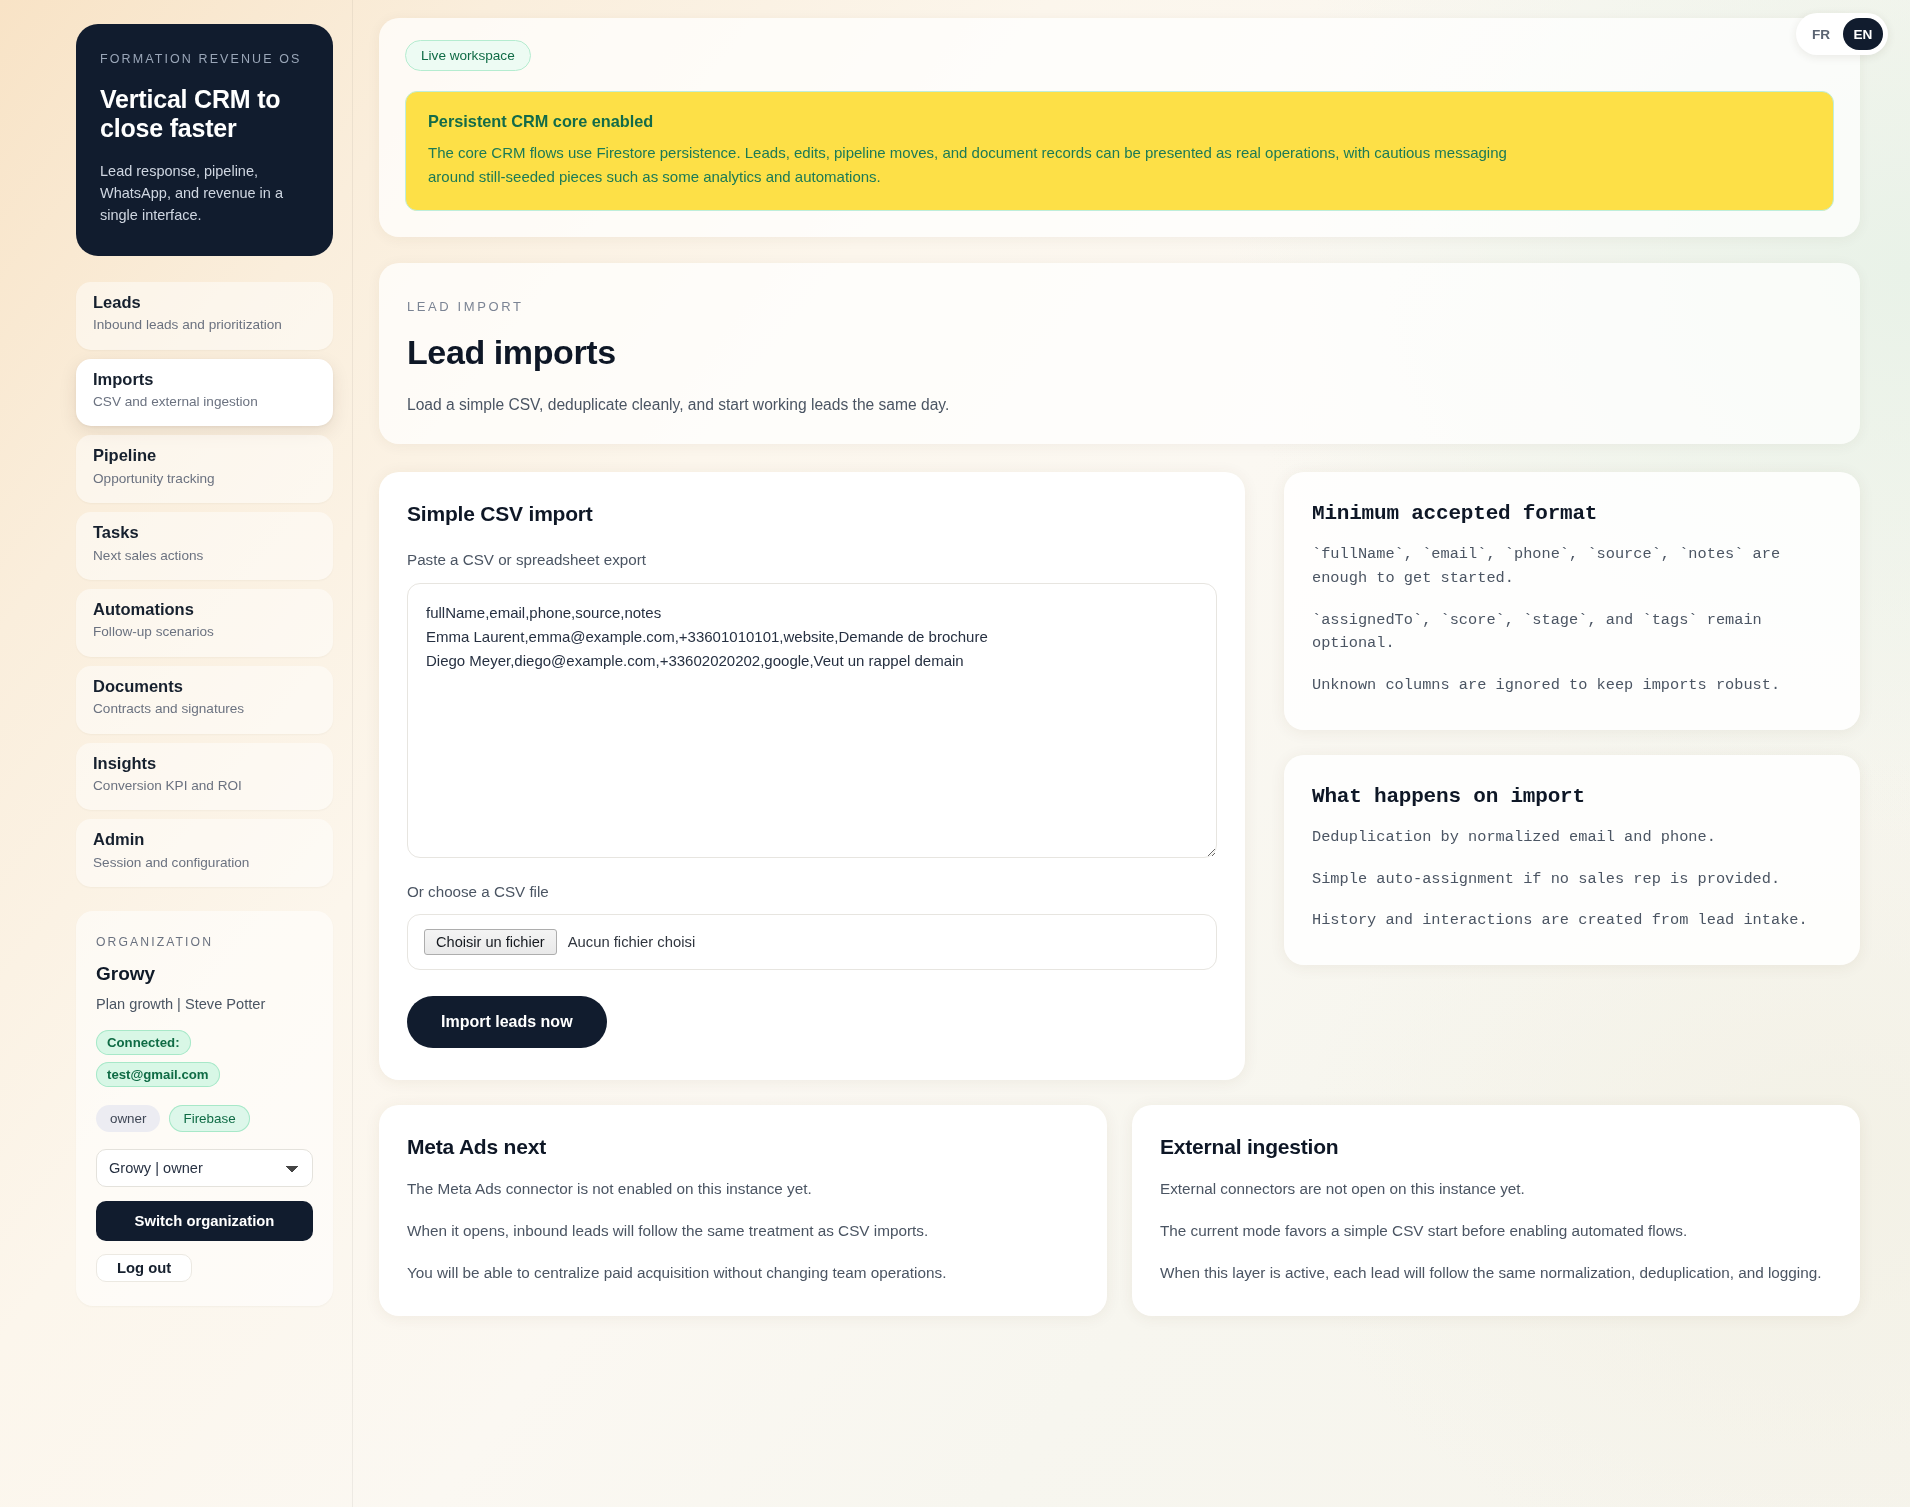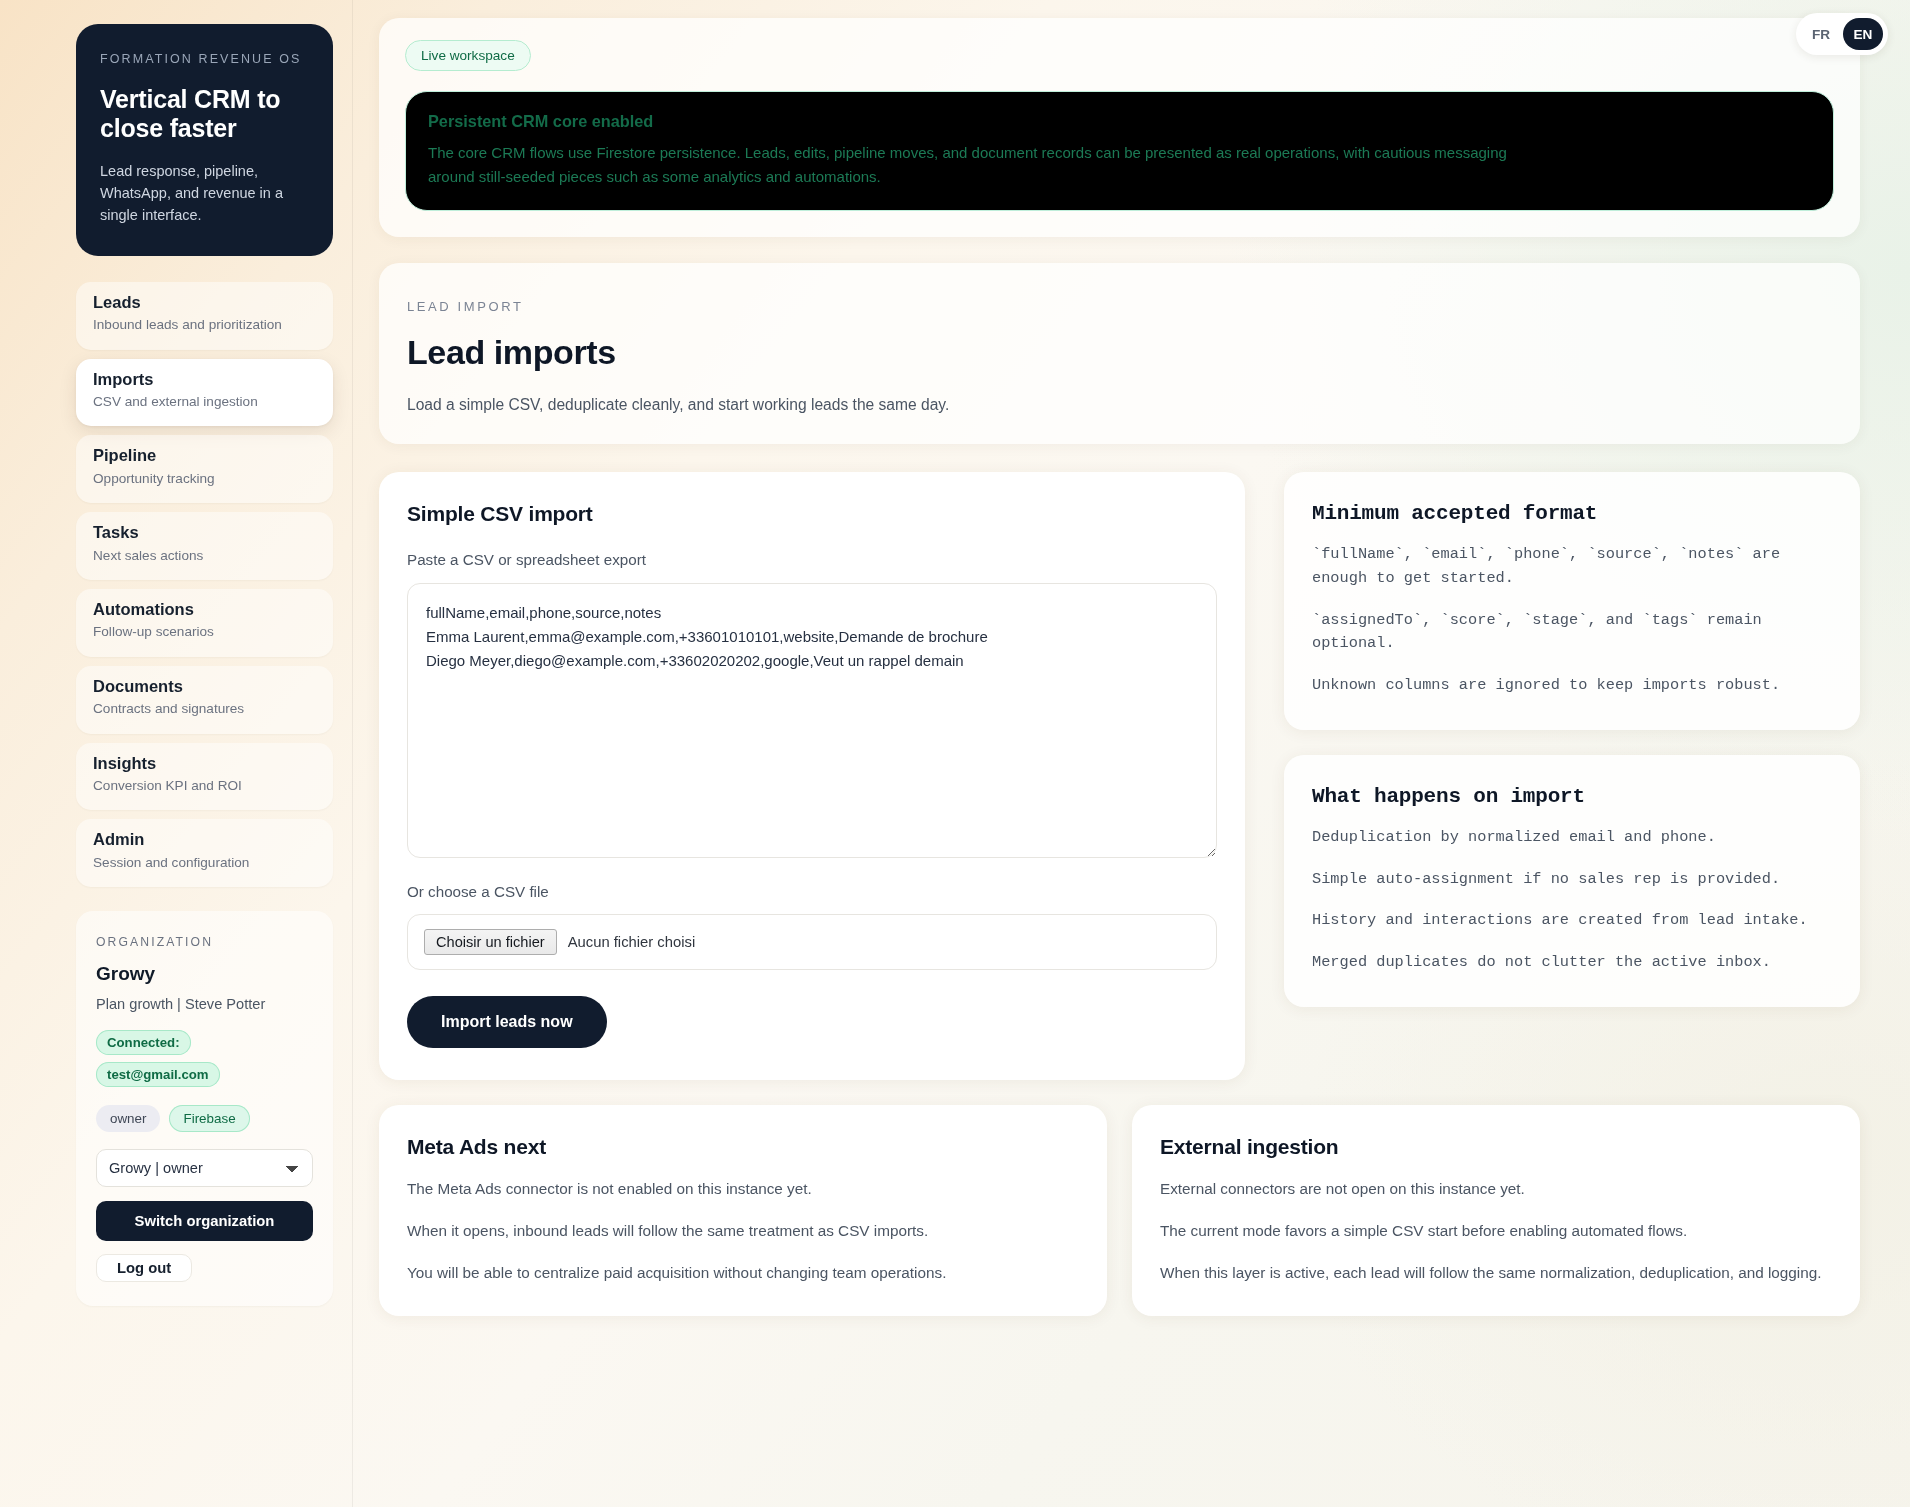--- a/index.html
+++ b/index.html
@@ -105,21 +105,21 @@
   .lang-btn{
     width:40px;height:32px;border:none;background:transparent;border-radius:999px;
     font-family:"Liberation Sans",sans-serif;font-size:13.6px;font-weight:700;color:#5b6472;cursor:pointer;
   }
   .lang-btn.active{background:#111c2e;color:#fff;}
   .pill-live{
     display:inline-block;font-size:13.6px;color:#0f6b45;font-weight:400;
     background:#edfbf3;border:1px solid #b5ecd0;border-radius:999px;padding:7px 15px;
   }
   .alert{
-    margin-top:20px;background:#000000;border:1px solid #bfeeda;border-radius:22px;
+    margin-top:20px;background:#fde047;border:1px solid #bfeeda;border-radius:12px;
     padding:20px 22px 22px 22px;
   }
   .alert-title{font-size:16.3px;font-weight:700;color:#136b49;}
   .alert-body{font-size:15px;color:#1c7a55;line-height:1.58;margin-top:10px;max-width:1110px;}
 
   .hero{padding:36px 28px 30px 28px;margin-bottom:28px;}
   .hero-eyebrow{font-size:13px;letter-spacing:2.6px;color:#7b8494;text-transform:uppercase;}
   .hero-title{font-size:34px;font-weight:700;color:#0e1726;margin-top:19px;letter-spacing:-.4px;}
   .hero-sub{font-size:15.6px;color:#4b5563;margin-top:24px;}
 
@@ -273,21 +273,20 @@
           <div class="card-line">`fullName`, `email`, `phone`, `source`, `notes` are enough to get started.</div>
           <div class="card-line">`assignedTo`, `score`, `stage`, and `tags` remain optional.</div>
           <div class="card-line">Unknown columns are ignored to keep imports robust.</div>
         </div>
 
         <div class="card card-soft card-pad">
           <div class="card-title">What happens on import</div>
           <div class="card-line">Deduplication by normalized email and phone.</div>
           <div class="card-line">Simple auto-assignment if no sales rep is provided.</div>
           <div class="card-line">History and interactions are created from lead intake.</div>
-          <div class="card-line">Merged duplicates do not clutter the active inbox.</div>
         </div>
       </div>
     </div>
 
     <div class="bottom-grid">
       <div class="card card-pad">
         <div class="card-title">Meta Ads next</div>
         <div class="card-line">The Meta Ads connector is not enabled on this instance yet.</div>
         <div class="card-line">When it opens, inbound leads will follow the same treatment as CSV imports.</div>
         <div class="card-line">You will be able to centralize paid acquisition without changing team operations.</div>

